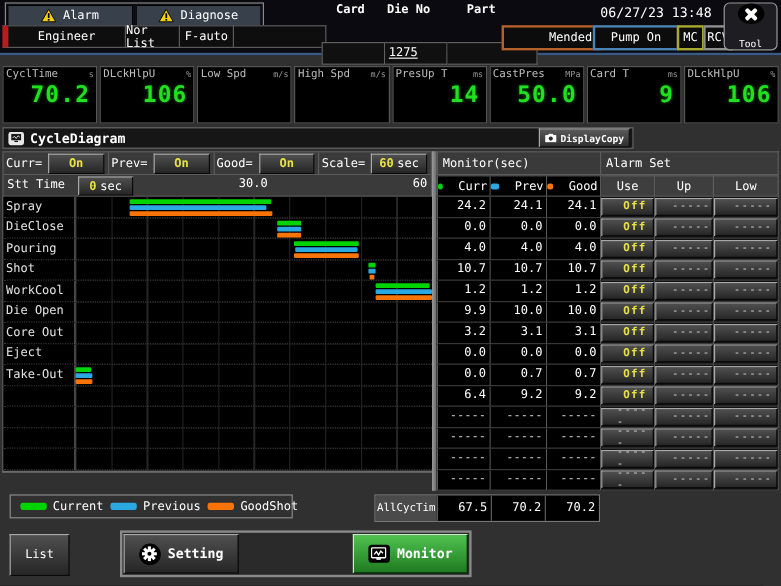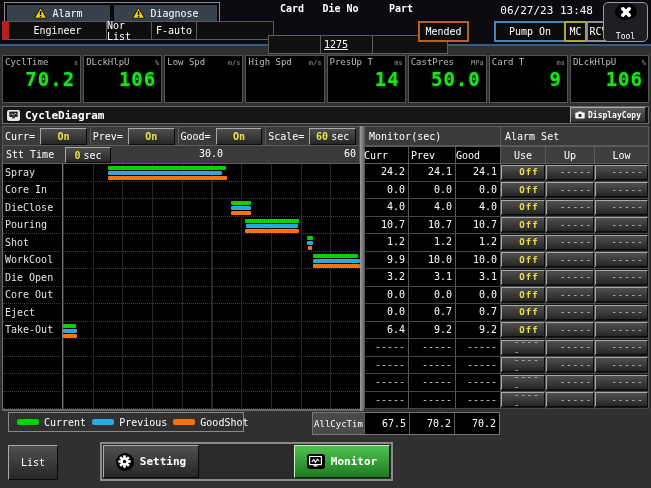--- a/index.html
+++ b/index.html
@@ -6,21 +6,21 @@
   .app{position:relative;width:651px;height:488px;background:#303030;overflow:hidden;
        font-family:"DejaVu Sans Mono","Liberation Mono",monospace;color:#e8e8e8;-webkit-font-smoothing:none;}
   
   .topbar{position:absolute;left:0;top:0;width:651px;height:44px;background:#0a0a10;border-bottom:2px solid #3a5a85;}
   .alarmgrp{position:absolute;left:4px;top:2px;display:flex;border:1px solid #8a8a8a;background:#0a0a10;}
   .alarmbtn{width:103px;height:16px;margin:1px;background:#38404c;border:1px solid #000;
             display:flex;align-items:center;justify-content:center;gap:5px;color:#fff;font-size:10px;cursor:pointer;}
   .modrow{position:absolute;left:2px;top:21px;display:flex;}
   .modcell{height:17px;background:#0e0e0e;border:1px solid #5a5a5a;border-left:none;color:#fff;font-size:10px;
            display:flex;align-items:center;justify-content:center;}
-  .modcell:first-child{border-left:7px solid #b91c1c;}
+  .modcell:first-child{border-left:5px solid #b91c1c;}
   .cardlabels{position:absolute;left:268px;top:3px;display:flex;color:#fff;font-size:10px;font-weight:bold;}
   .cardlabels div{text-align:center;}
   .cardinputs{position:absolute;left:268px;top:35px;display:flex;text-decoration:underline;}
   .cardin{height:17px;background:#101010;border:1px solid #5f5f5f;border-left:none;color:#fff;font-size:10px;
           display:flex;align-items:center;padding-left:3px;}
   .cardin:first-child{border-left:1px solid #5f5f5f;}
   .badge{position:absolute;top:21px;height:17px;background:#0c0c0c;color:#fff;font-size:10px;
          display:flex;align-items:center;justify-content:center;}
   .datetime{position:absolute;right:58px;top:4px;color:#fff;font-size:11px;}
   .toolbtn{position:absolute;right:3px;top:2px;width:43px;height:38px;background:#1d1d22;border:1px solid #9a9a9a;
@@ -29,21 +29,21 @@
   .toolbtn span{font-size:8px;color:#fff;}
   
   .gauges{position:absolute;left:2px;top:55px;width:647px;height:48px;display:flex;gap:2px;}
   .gauge{flex:1;background:#000;border:1px solid #555;}
   .gtop{display:flex;justify-content:space-between;align-items:baseline;padding:1px 2px 0 2px;}
   .glabel{color:#bdbdbd;font-size:9px;white-space:nowrap;}
   .gunit{color:#9a9a9a;font-size:7px;}
   .gval{color:#20e020;font-size:19px;font-weight:bold;text-align:right;padding:0 5px;letter-spacing:1px;
         text-shadow:0 0 3px rgba(0,220,0,.55);line-height:24px;}
   
-  .phdr{position:absolute;left:2px;top:106px;width:647px;height:18px;background:#161616;border:1px solid #6a6a6a;
+  .phdr{position:absolute;left:2px;top:106px;width:526px;height:18px;background:#161616;border:1px solid #6a6a6a;
         box-sizing:border-box;display:flex;align-items:center;}
   .phico{width:13px;height:11px;background:#e8e8e8;border-radius:2px;margin:0 5px 0 4px;display:flex;align-items:center;justify-content:center;}
   .ptitle{color:#fff;font-size:11px;font-weight:bold;}
   .copybtn{margin-left:auto;margin-right:2px;height:14px;background:linear-gradient(#5a5a5a,#303030);
            border:1px solid;border-color:#aaa #111 #111 #aaa;display:flex;align-items:center;gap:3px;
            padding:0 4px;color:#fff;font-size:8px;font-weight:bold;cursor:pointer;}
   
   .main{position:absolute;left:2px;top:126px;width:647px;}
   .cols{display:flex;}
   .lcol{width:358px;}
@@ -60,21 +60,21 @@
   .hcell{border:1px solid #5c5c5c;border-left:none;color:#fff;font-size:10px;display:flex;align-items:center;padding-left:4px;box-sizing:border-box;}
   
   .sttrow{height:18px;display:flex;background:#3a3a3a;border:1px solid #5c5c5c;border-top:none;box-sizing:border-box;}
   .sttlab{width:60px;color:#fff;font-size:10px;display:flex;align-items:center;padding-left:3px;box-sizing:border-box;}
   .axis{position:relative;flex:1;}
   .sttbtn{position:absolute;left:2px;top:1px;width:44px;height:14px;display:flex;align-items:center;justify-content:center;gap:3px;font-size:10px;}
   .axmid{position:absolute;left:0;right:0;top:2px;text-align:center;color:#fff;font-size:10px;}
   .axend{position:absolute;right:3px;top:2px;color:#fff;font-size:10px;}
   .subhdr{height:18px;display:flex;box-sizing:border-box;}
   .legcell{background:#000;border:1px solid #585858;border-left:none;display:flex;align-items:center;justify-content:flex-end;
-           gap:13px;color:#fff;font-size:10px;box-sizing:border-box;padding-right:20px;}
+           gap:13px;color:#fff;font-size:10px;box-sizing:border-box;padding-right:2px;}
   .sw{width:13px;height:5px;border-radius:2px;}
   .ulh{background:#3e3e3e;border:1px solid #5c5c5c;border-left:none;color:#fff;font-size:10px;
        display:flex;align-items:center;justify-content:center;box-sizing:border-box;}
   
   .crow{height:17.5px;display:flex;background:#000;box-sizing:border-box;}
   .clabel{width:60px;color:#e4e4e4;font-size:10px;padding-left:2px;border-right:1px solid #777;
           border-bottom:1px dotted #3c3c3c;box-sizing:border-box;display:flex;align-items:center;background:#000;}
   .cplot{position:relative;flex:1;border-bottom:1px dotted #3c3c3c;box-sizing:border-box;
          background-image:repeating-linear-gradient(90deg,#262626 0,#262626 1px,transparent 1px,transparent 10%);}
   .chartwrap{border-left:1px solid #6a6a6a;border-bottom:2px solid #6a6a6a;}
@@ -143,21 +143,21 @@
       <div style="width:48px">Card</div>
       <div style="width:49px">Die No</div>
       <div style="width:72px">Part</div>
     </div>
     <div class="cardinputs">
       <div class="cardin" style="width:48px"></div>
       <div class="cardin" style="width:48px">1275</div>
       <div class="cardin" style="width:71px"></div>
     </div>
     <div id="badges">
-        <div class="badge" style="left: 418px; width: 47px; border: 2px solid rgb(180, 98, 42);">Mended</div>
+        <div class="badge" style="left: 418px; width: 47px; border: 2px solid rgb(180, 98, 42); padding-left: 32px;">Mended</div>
         <div class="badge" style="left: 494px; width: 68px; border: 2px solid rgb(74, 132, 180);">Pump On</div>
         <div class="badge" style="left: 564px; width: 19px; border: 2px solid rgb(170, 170, 50);">MC</div>
         <div class="badge" style="left: 586px; width: 21px; border: 2px solid rgb(143, 143, 143);">RCV</div>
       </div>
     <div class="datetime">06/27/23 13:48</div>
     <div class="toolbtn">
       <div class="toolcirc">
         <svg width="14" height="14" viewBox="-8 -8 16 16">
             <g fill="#fff">
               <rect x="-2" y="-7" width="4" height="14" rx="1.5" transform="rotate(45)"></rect>
@@ -282,24 +282,20 @@
           </div>
         </div>
         <div class="chartwrap" id="chartrows">
             <div class="crow">
               <div class="clabel">Spray</div>
               <div class="cplot">
                 <div class="bar" style="left: 15%; width: 40%; top: 2px; background: rgb(0, 212, 0);"></div>
                 <div class="bar" style="left: 15%; width: 38.6667%; top: 7px; background: rgb(41, 168, 226);"></div>
                 <div class="bar" style="left: 15%; width: 40.3333%; top: 12px; background: rgb(248, 116, 8);"></div>
               </div>
-            </div>
-            <div class="crow">
-              <div class="clabel">Core In</div>
-              <div class="cplot"></div>
             </div>
             <div class="crow">
               <div class="clabel">DieClose</div>
               <div class="cplot">
                 <div class="bar" style="left: 56.6667%; width: 6.66667%; top: 2px; background: rgb(0, 212, 0);"></div>
                 <div class="bar" style="left: 56.6667%; width: 6.66667%; top: 7px; background: rgb(41, 168, 226);"></div>
                 <div class="bar" style="left: 56.6667%; width: 6.66667%; top: 12px; background: rgb(248, 116, 8);"></div>
               </div>
             </div>
             <div class="crow">

